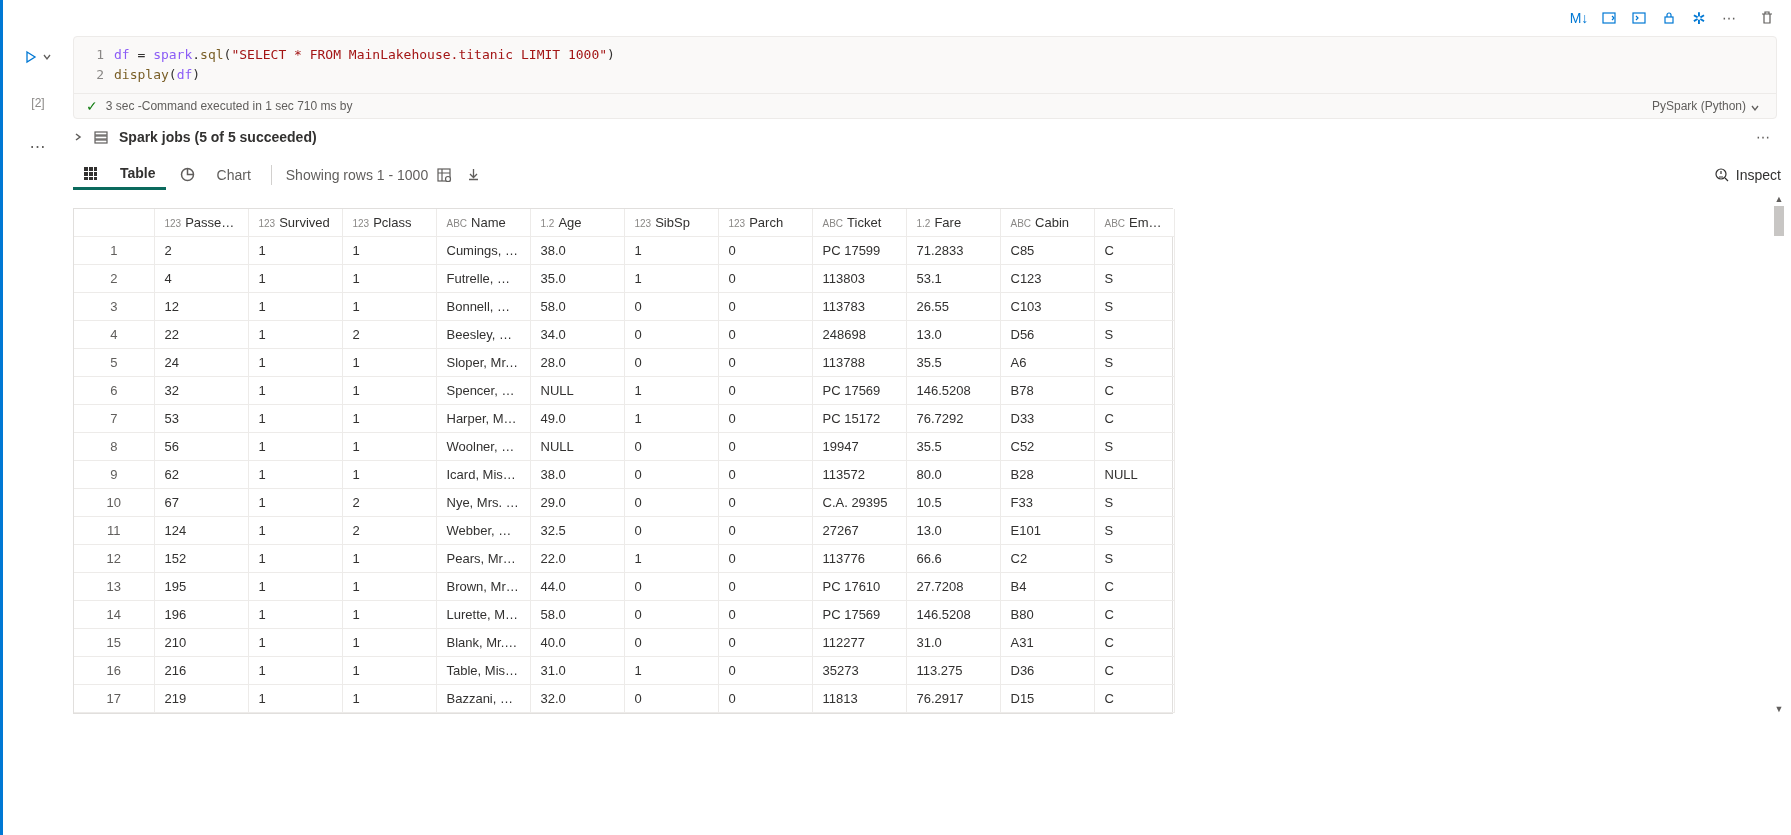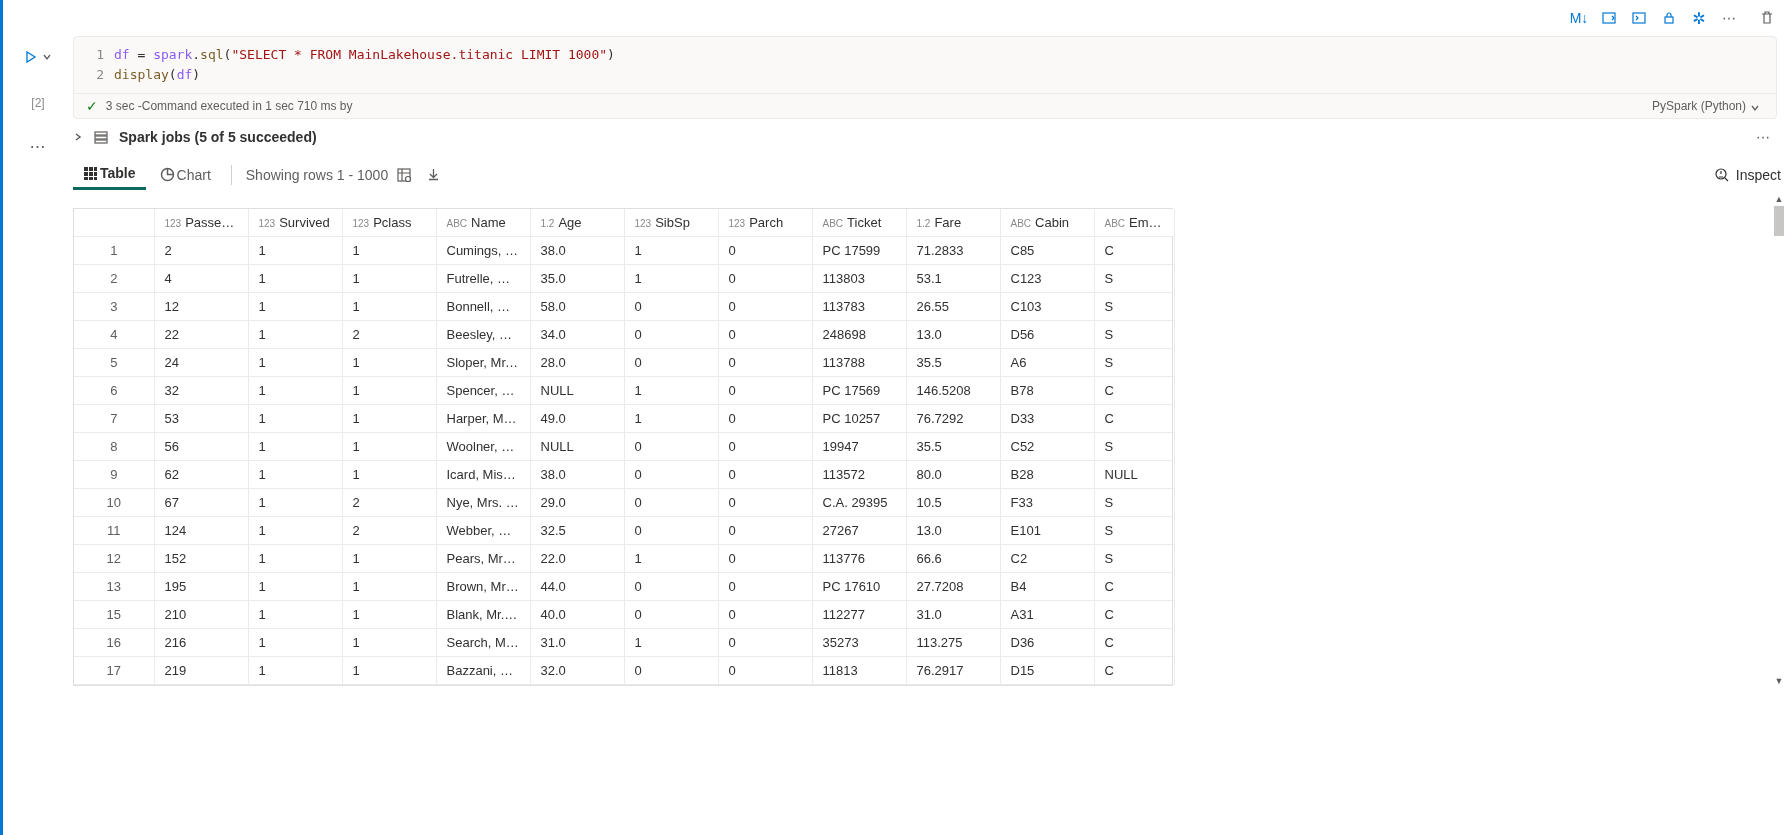--- a/index.html
+++ b/index.html
@@ -60,21 +60,21 @@
 }
 .spark-row .caret { color:#605e5c; font-size:12px; cursor:pointer; }
 .spark-row .jobs-icon { color:#605e5c; }
 .spark-row .bold { font-weight:600;text-align:right; }
 .spark-more { margin-left:auto; margin-right:20px; color:#605e5c; cursor:pointer; letter-spacing:1px;}
 
 .tab-row {
   display:flex; align-items:center; gap:4px; padding: 4px 0 4px 96px; border-bottom:0;
 }
 .tab {
-  display:inline-flex; align-items:center; gap:2px; padding:6px 10px; cursor:pointer;
+  display:inline-flex; align-items:center; gap:22px; padding:6px 10px; cursor:pointer;
   color:#605e5c; font-size:14px;
 }
 .tab.active { color:#323130; border-bottom:3px solid #0b6a5d; font-weight:600;}
 .tab .ico { font-size:14px; }
 .vr { width:1px; height:20px; background:#d2d0ce; margin:0 6px; }
 .rows-info { color:#605e5c; font-size:14px; padding:6px 4px;}
 .small-ico { width:26px; text-align:center; color:#605e5c; cursor:pointer; font-size:15px;}
 .tab-spacer { flex:1; }
 .inspect { display:inline-flex; align-items:center; gap:6px; color:#323130; cursor:pointer; padding:6px 10px; font-size:14px;}
 .search-wrap {
@@ -361,21 +361,21 @@
                 </tr>
                 <tr>
                   <td class="c-row rownum">7</td>
                   <td class="c-pid">53</td>
                   <td class="c-surv">1</td>
                   <td class="c-pcl">1</td>
                   <td class="c-name">Harper, Mrs.…</td>
                   <td class="c-age">49.0</td>
                   <td class="c-sib">1</td>
                   <td class="c-par">0</td>
-                  <td class="c-tick">PC 10257</td>
+                  <td class="c-tick">PC 15172</td>
                   <td class="c-fare">76.7292</td>
                   <td class="c-cab">D33</td>
                   <td class="c-emb">C</td>
                 </tr>
                 <tr>
                   <td class="c-row rownum">8</td>
                   <td class="c-pid">56</td>
                   <td class="c-surv">1</td>
                   <td class="c-pcl">1</td>
                   <td class="c-name">Woolner, M…</td>
@@ -451,39 +451,53 @@
                   <td class="c-name">Brown, Mrs. …</td>
                   <td class="c-age">44.0</td>
                   <td class="c-sib">0</td>
                   <td class="c-par">0</td>
                   <td class="c-tick">PC 17610</td>
                   <td class="c-fare">27.7208</td>
                   <td class="c-cab">B4</td>
                   <td class="c-emb">C</td>
                 </tr>
                 <tr>
+                  <td class="c-row rownum">14</td>
+                  <td class="c-pid">196</td>
+                  <td class="c-surv">1</td>
+                  <td class="c-pcl">1</td>
+                  <td class="c-name">Lurette, Mis…</td>
+                  <td class="c-age">58.0</td>
+                  <td class="c-sib">0</td>
+                  <td class="c-par">0</td>
+                  <td class="c-tick">PC 17569</td>
+                  <td class="c-fare">146.5208</td>
+                  <td class="c-cab">B80</td>
+                  <td class="c-emb">C</td>
+                </tr>
+                <tr>
                   <td class="c-row rownum">15</td>
                   <td class="c-pid">210</td>
                   <td class="c-surv">1</td>
                   <td class="c-pcl">1</td>
                   <td class="c-name">Blank, Mr. H…</td>
                   <td class="c-age">40.0</td>
                   <td class="c-sib">0</td>
                   <td class="c-par">0</td>
                   <td class="c-tick">112277</td>
                   <td class="c-fare">31.0</td>
                   <td class="c-cab">A31</td>
                   <td class="c-emb">C</td>
                 </tr>
                 <tr>
                   <td class="c-row rownum">16</td>
                   <td class="c-pid">216</td>
                   <td class="c-surv">1</td>
                   <td class="c-pcl">1</td>
-                  <td class="c-name">Search, Mis…</td>
+                  <td class="c-name">Table, Mis…</td>
                   <td class="c-age">31.0</td>
                   <td class="c-sib">1</td>
                   <td class="c-par">0</td>
                   <td class="c-tick">35273</td>
                   <td class="c-fare">113.275</td>
                   <td class="c-cab">D36</td>
                   <td class="c-emb">C</td>
                 </tr>
                 <tr>
                   <td class="c-row rownum">17</td>

